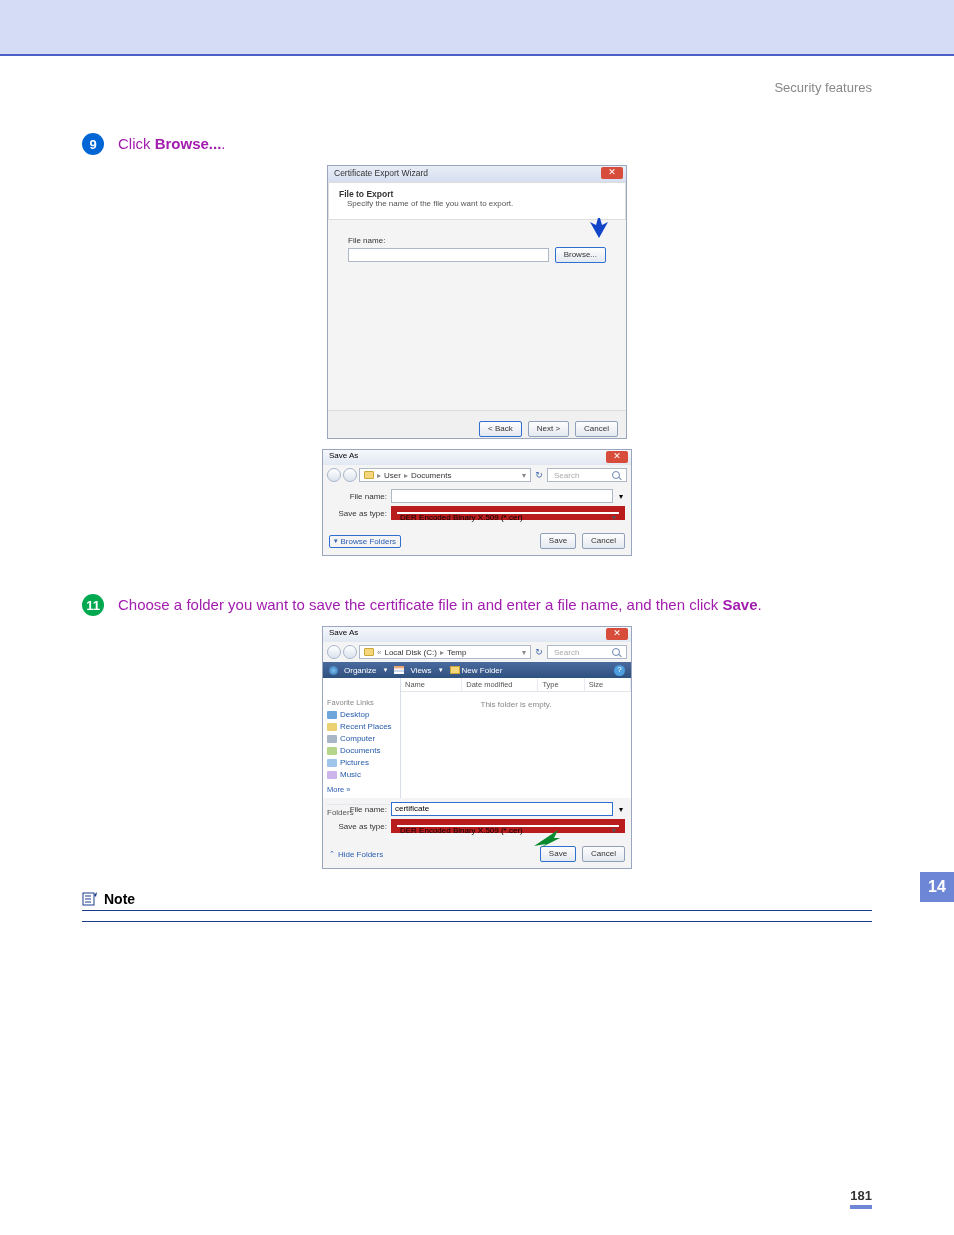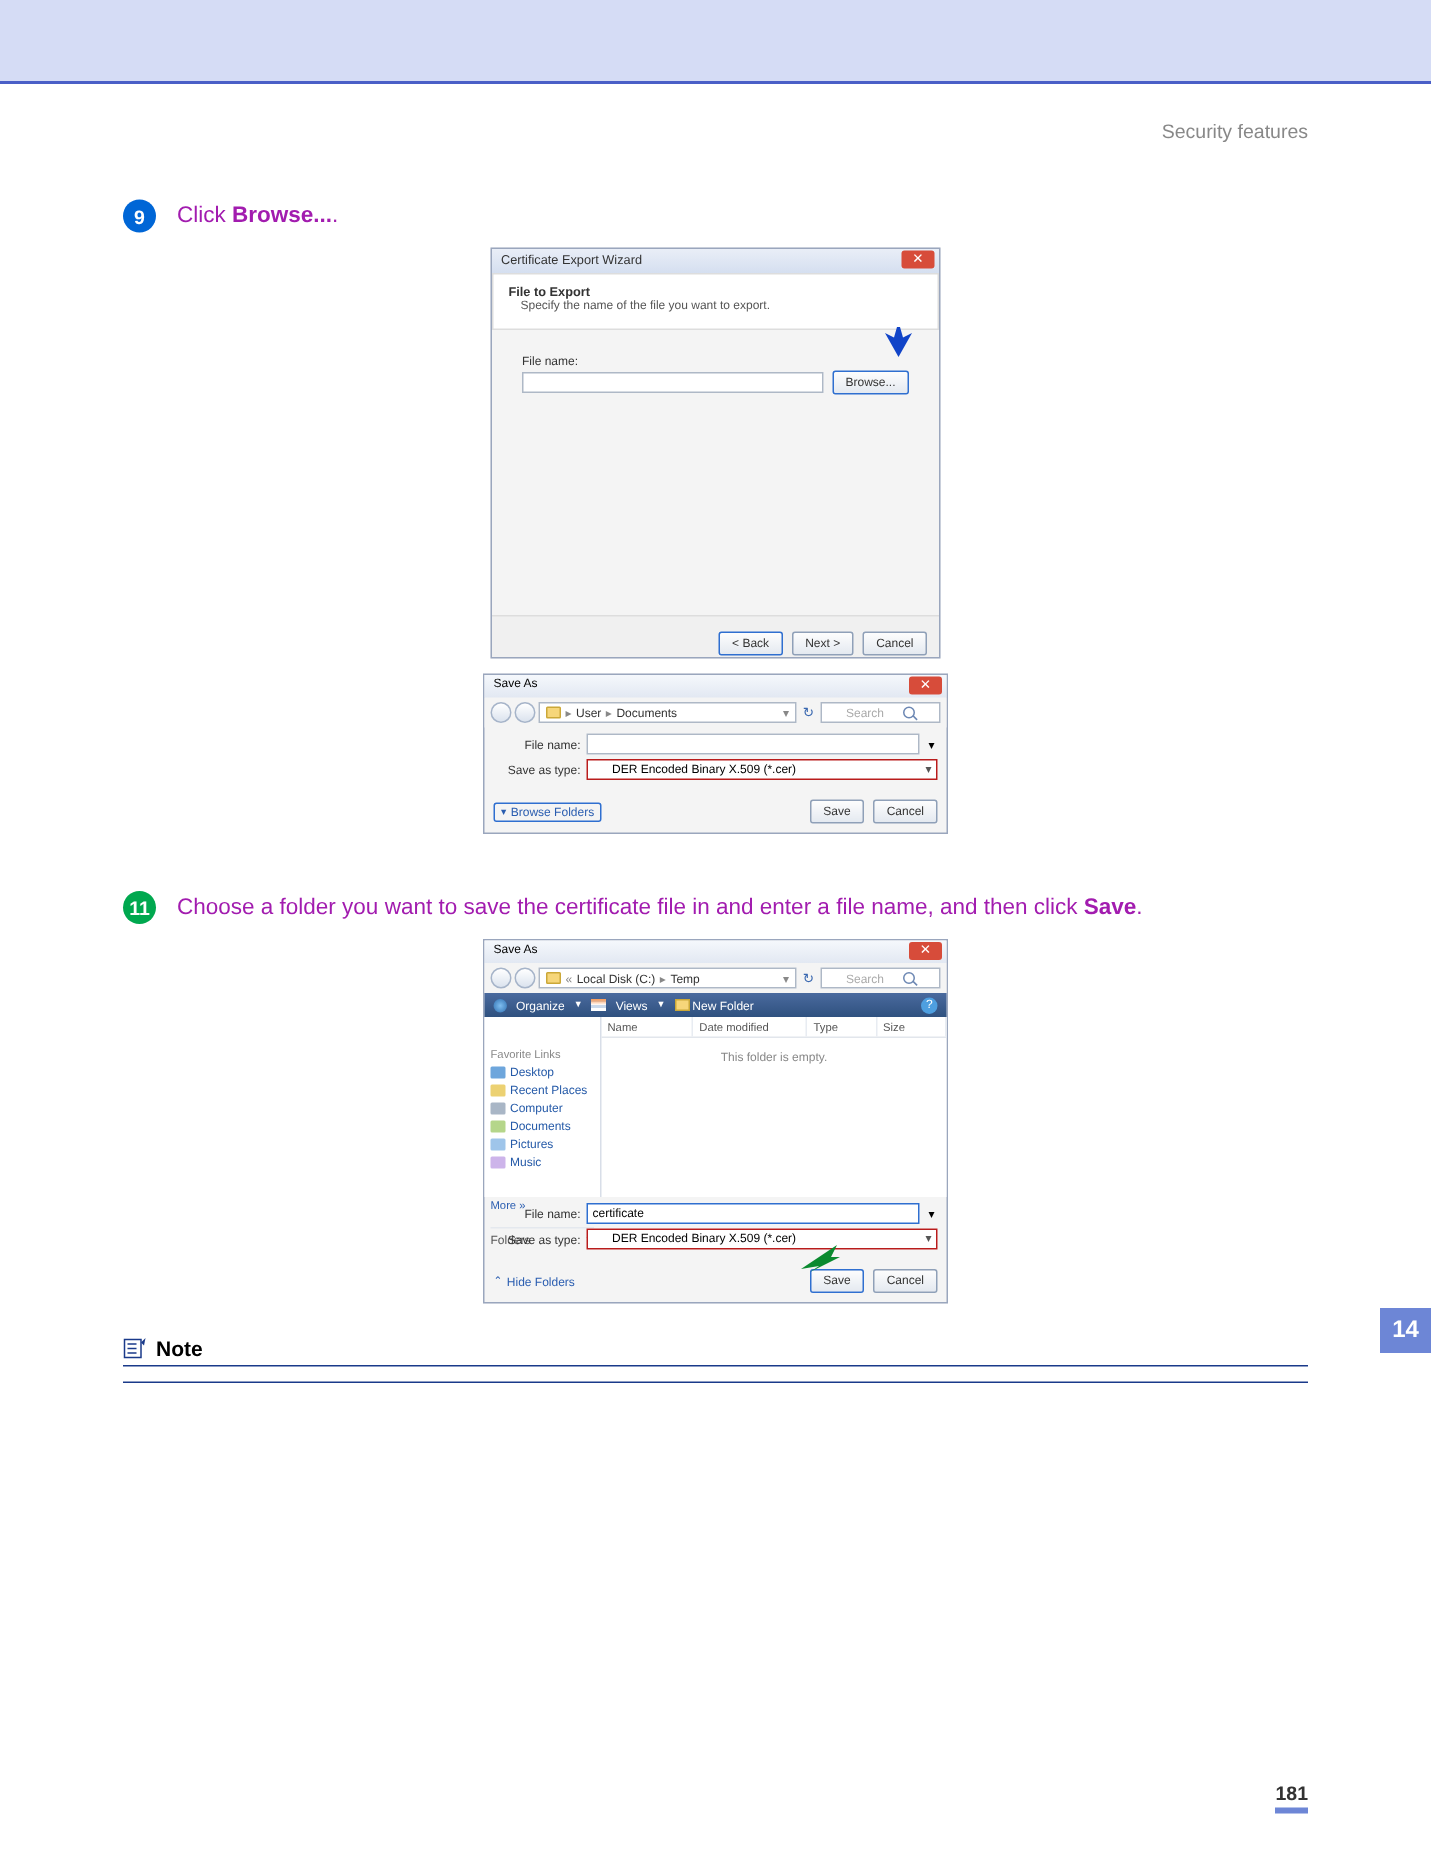--- a/index.html
+++ b/index.html
@@ -176,31 +176,31 @@
     width: 10px; height: 8px;
     background: #f6d67a;
     border: 1px solid #cba838;
     border-radius: 1px;
   }
   .search-box {
     width: 80px; height: 14px;
     border: 1px solid #aeb8c6;
     background: #fff;
     display: flex; align-items:center;
-    padding: 0 16px; gap: 3px;
+    padding: 0 6px; gap: 3px;
     color: #aaa;
   }
   .refresh-ico { width:12px; height:12px; display:flex; align-items:center; justify-content:center; color:#3a68b0; font-size:9px;}
   .mag { width:8px; height:8px; border:1px solid #6c87b3; border-radius:50%; position:relative; }
   .mag::after { content:""; position:absolute; width:4px; height:1px; background:#6c87b3; bottom:-1px; right:-3px; transform:rotate(45deg);}
   .form-rows { padding: 4px 6px 6px 6px; }
   .frow { display:flex; align-items:center; gap:4px; margin-bottom:3px; }
   .frow .lbl { width: 58px; text-align:right; font-size:8px; color:#333; }
   .frow .inp { flex:1; height:14px; border:1px solid #aeb8c6; background:#fff; font-size:8px; padding:0 3px; line-height:12px;}
-  .frow .dd { flex:1; height:14px; border:1px solid #b91c1c; background:#fff; font-size:8px; padding:0 16px; line-height:12px; position:relative;}
+  .frow .dd { flex:1; height:14px; border:6px solid #b91c1c; background:#fff; font-size:8px; padding:0 3px; line-height:12px; position:relative;}
   .frow .dd::after { content:"▾"; position:absolute; right:3px; top:0; color:#555;}
   .sa-foot {
     display:flex; justify-content:space-between; align-items:center;
     padding: 4px 6px 6px 6px;
   }
   .link-sm { color:#2a5db0; font-size:8px; display:flex; align-items:center; gap:3px;}
   .link-sm .chev { font-size:7px; color:#2a5db0; }
   .btn-row { display:flex; gap:6px; }
 
   
@@ -233,21 +233,21 @@
   }
   .fav .hd { color:#888; font-size:7.5px; margin-bottom:3px;margin-top:16px; }
   .fav-item { display:flex; gap:3px; align-items:center; margin-bottom:3px; font-size:8px; cursor:default;}
   .fav-item .fi { width:10px; height:8px; border-radius:1px; }
   .fi-desktop { background:#6ea6dc; }
   .fi-recent  { background:#ecd172; }
   .fi-comp    { background:#a9b6c6; }
   .fi-docs    { background:#b5d68a; }
   .fi-pics    { background:#9fc5ea; }
   .fi-music   { background:#cdb4ea; }
-  .fav .more { color:#2a5db0; margin-top:20px; font-size:7.5px;}
+  .fav .more { color:#2a5db0; margin-top:6px; font-size:7.5px;}
   .fav .folders-hd {
     margin-top:10px; color:#555; font-size:8px;
     border-top:1px solid #e4e8ee; padding-top:3px;
     display:flex; justify-content:space-between;
   }
   .filelist { flex:1; }
   .fl-hdr {
     display:flex; border-bottom:1px solid #e2e6ec;
     font-size:7.5px; color:#555;
   }

